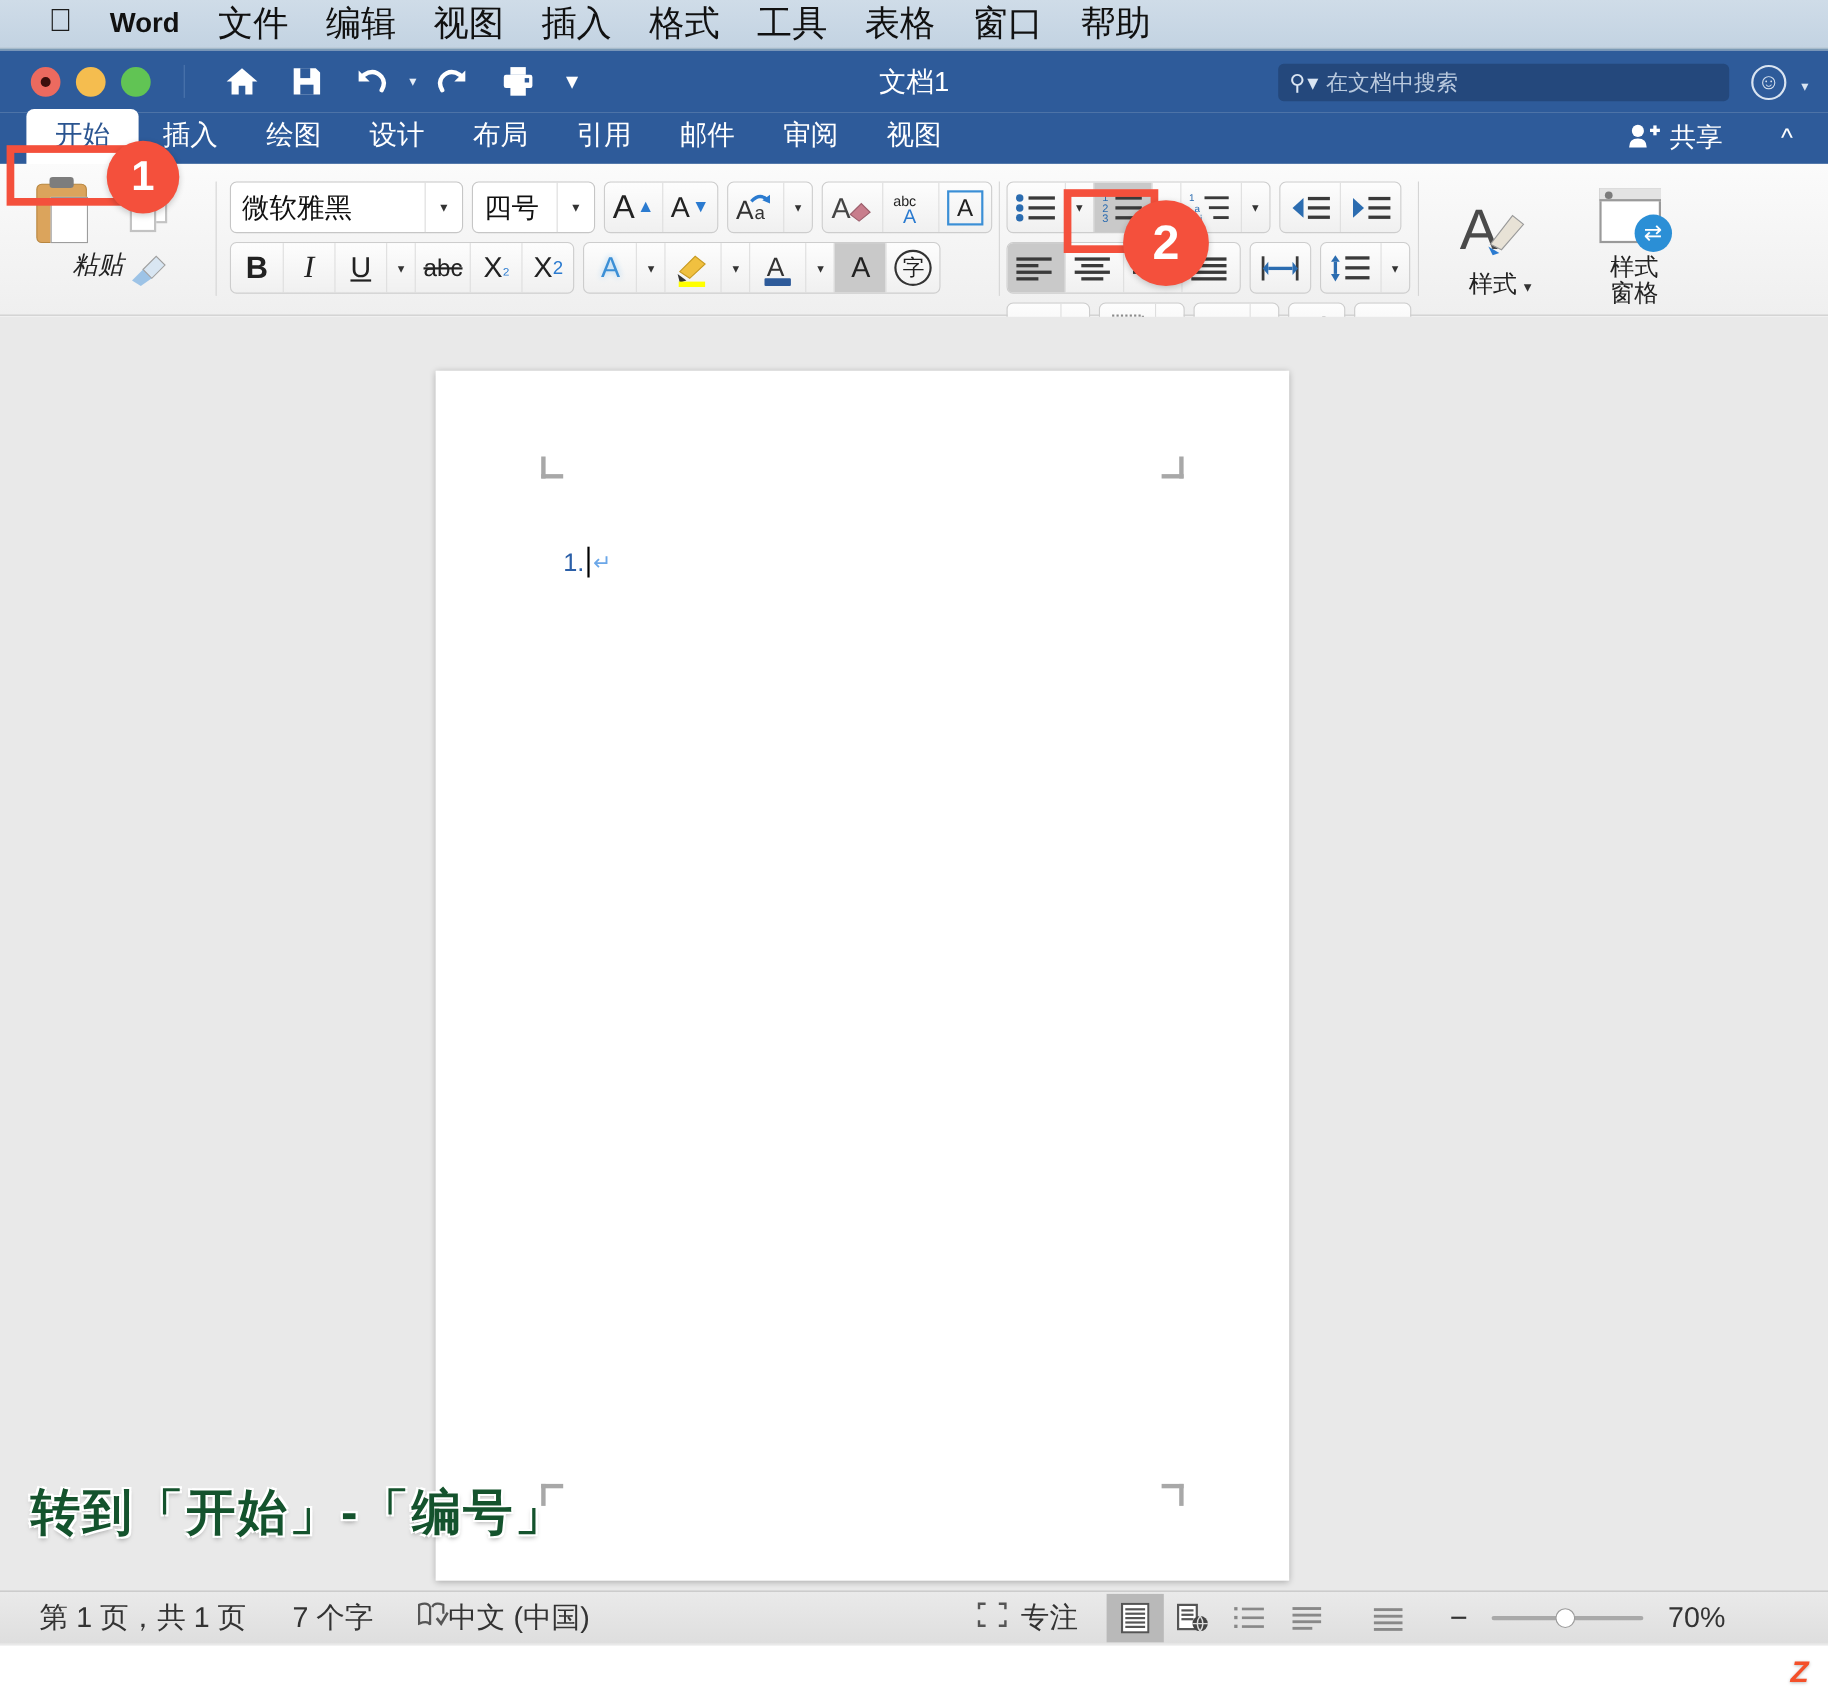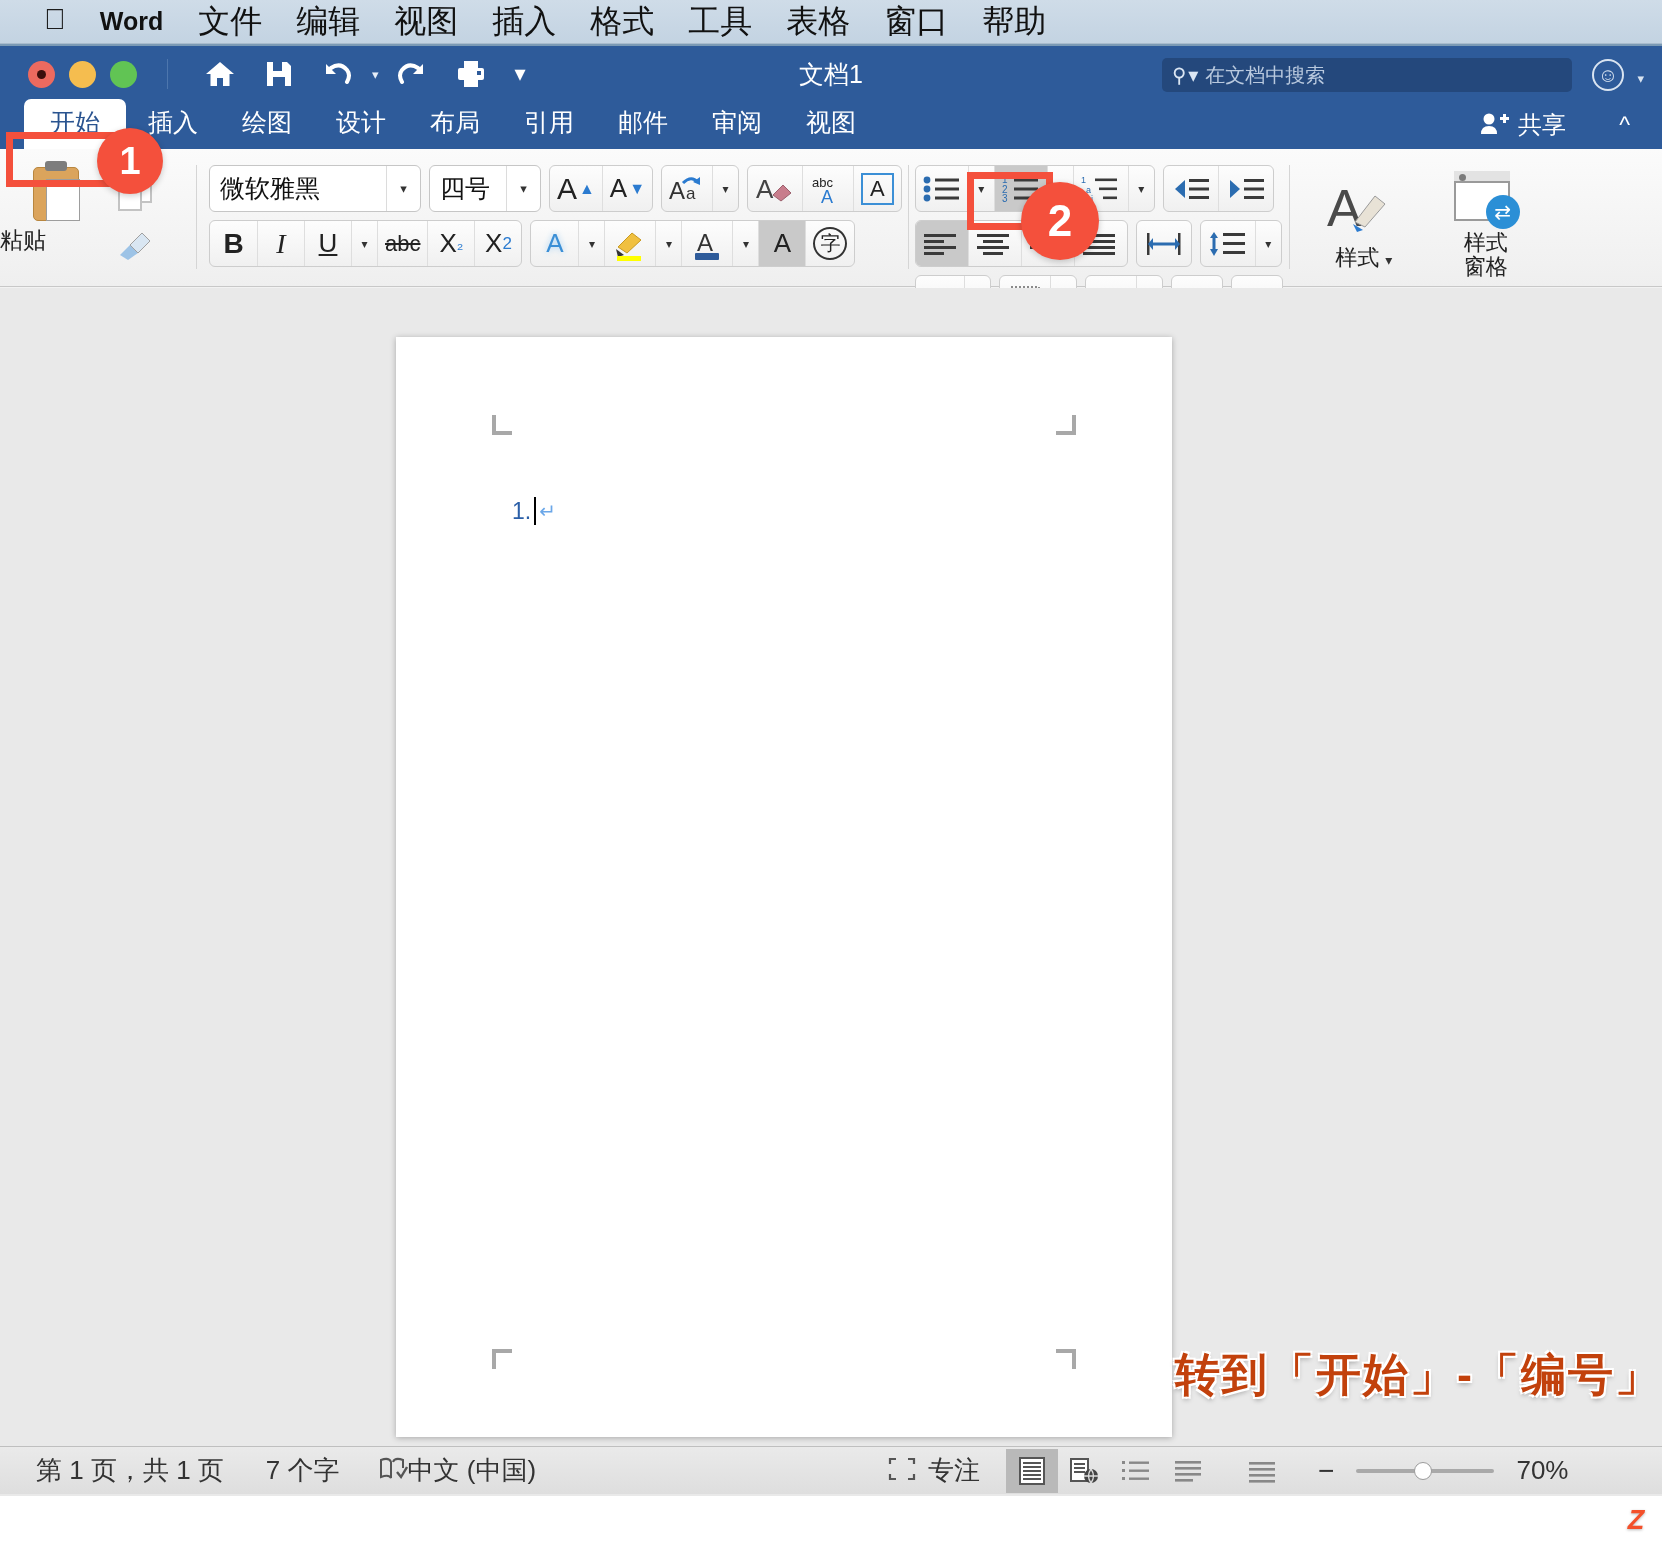--- a/index.html
+++ b/index.html
@@ -87,21 +87,21 @@
     position: relative; height: 138px;
     background: linear-gradient(180deg,#fbfbfb 0%,#efefef 100%);
     border-bottom: 1px solid #c8c8c8;
     display: flex; align-items: flex-start;
   }
   .rgroup { height: 138px; display:flex; align-items:center; }
   .rsep { width:1px; height:104px; background:#d5d5d5; margin: 16px 6px 0 6px; align-self:flex-start;}
 
   
   .clip { width: 190px; display:flex; align-items:flex-start; padding-top: 6px; }
-  .paste { width: 112px; text-align:left; padding-top: 4px; }
+  .paste { width: 112px; text-align:right; padding-top: 4px; font-style: italic; }
   .clipimg {
     width: 56px; height: 62px; margin: 0 auto; position: relative;
   }
   .clipbody{
     position:absolute; left:5px; top:8px; width:46px;height:54px;border-radius:5px;
     background:#d9a košt; background:#dba45c; border:1px solid #b8863f;
   }
   .cliptop{
     position:absolute; left:17px; top:2px; width:22px; height:10px; border-radius:3px;
     background:#7d7d7d;
@@ -177,22 +177,22 @@
   .listline {
     position: absolute; left: 116px; top: 160px; display: flex; align-items: center;
     font-size: 23px; color: #2b5fa8;
   }
   .caretbar {
     display: inline-block; width: 2px; height: 28px; background: #000; margin: 0 3px;
   }
 
   
   .caption {
-    position: absolute; left: 0; right: 0; top: 1345px; text-align: right;
-    font-size: 45px; font-weight: bold; color: #c2410c; letter-spacing: 2px;
+    position: absolute; left: 0; right: 0; top: 1345px; text-align: left;
+    font-size: 45px; font-weight: bold; color: #14532d; letter-spacing: 2px;
     text-shadow: -2px -2px 0 #fff, 2px -2px 0 #fff, -2px 2px 0 #fff, 2px 2px 0 #fff,
                  0 3px 5px rgba(0,0,0,.35);
     z-index: 30;
     padding-left: 28px;
   }
 
   
   .hl { position: absolute; border: 7px solid #f4503c; z-index: 25; }
   .hl1 { left: 6px; top: 132px; width: 110px; height: 55px; }
   .hl2 { left: 967px; top: 172px; width: 86px; height: 58px; }

